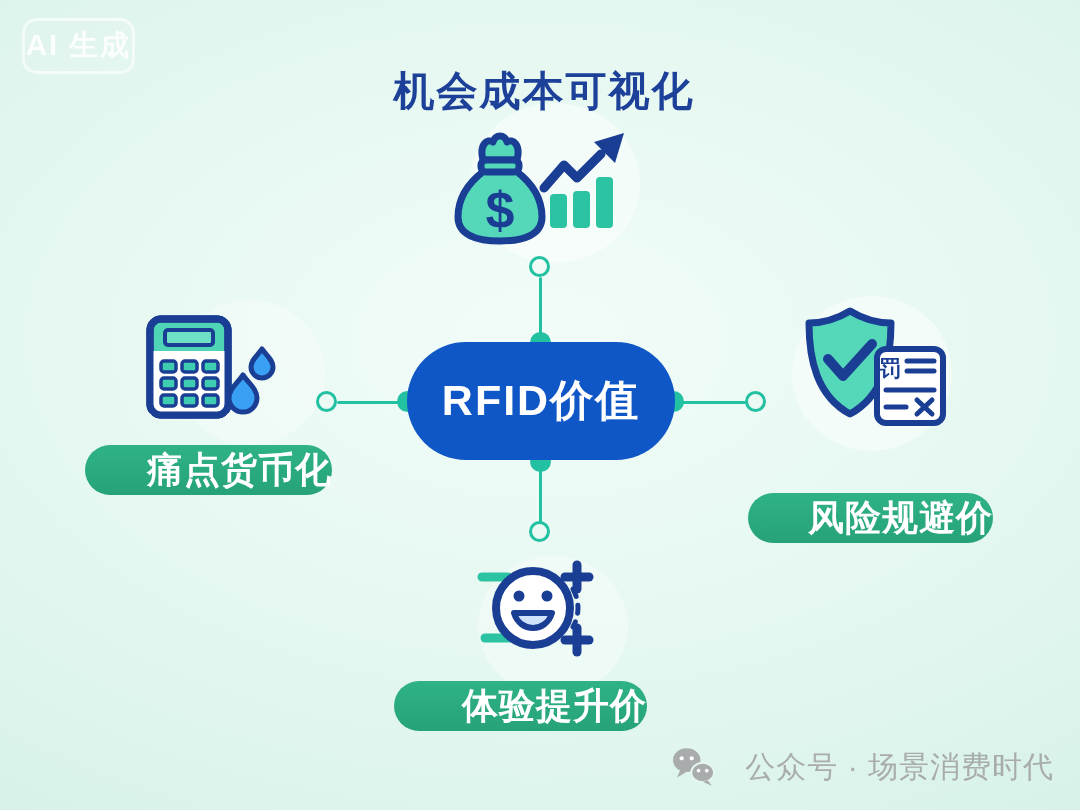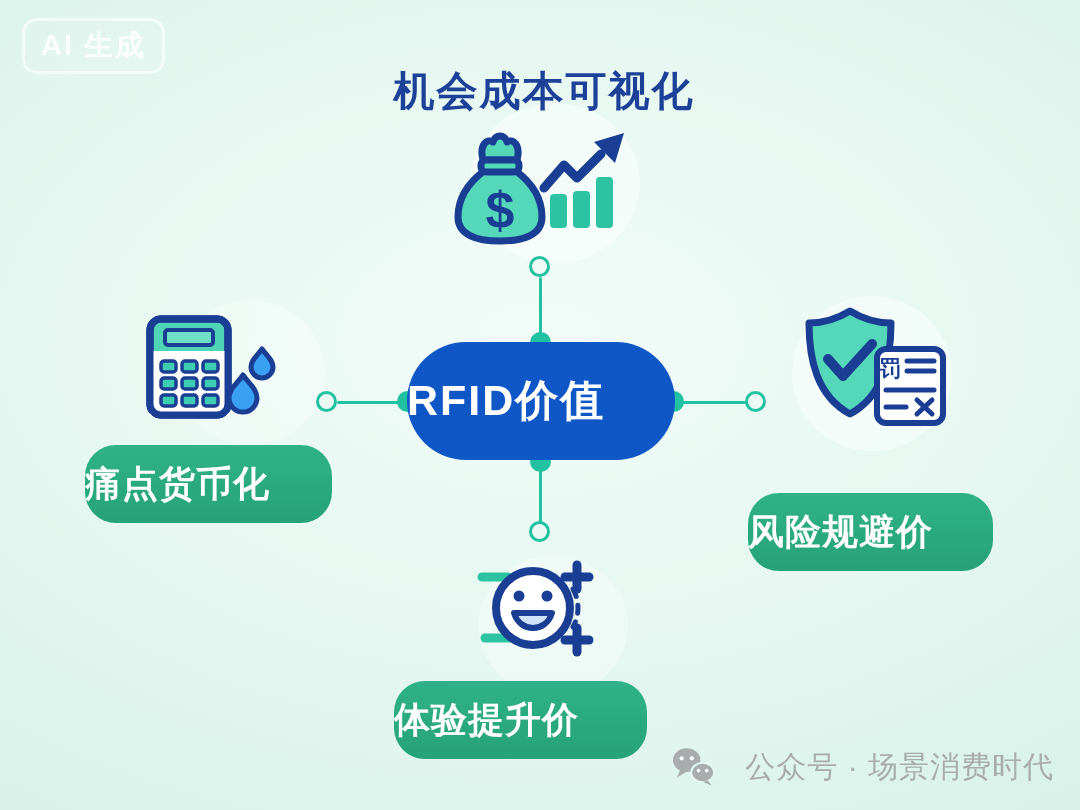--- a/index.html
+++ b/index.html
@@ -4,42 +4,42 @@
 <style>
   html,body{margin:0;padding:0;background:#cfe9e0;}
   .stage{
     position:relative;width:1080px;height:810px;overflow:hidden;
     background:radial-gradient(ellipse 85% 70% at 50% 42%, #f2fcf8 0%, #e6f8f1 50%, #d8f2e9 100%);
     font-family:"Liberation Sans","DejaVu Sans",sans-serif;
   }
   .blob{position:absolute;border-radius:50%;background:rgba(255,255,255,0.45);}
   
   .ai-badge{
-    position:absolute;left:22px;top:18px;padding:5px 16px;
+    position:absolute;left:22px;top:18px;padding:5px 1px;
     border:3px solid rgba(255,255,255,0.6);border-radius:15px;
     color:rgba(255,255,255,0.85);font-size:29px;font-weight:600;letter-spacing:2px;
     background:rgba(255,255,255,0.08);
   }
   
   .top-title{
     position:absolute;left:4px;top:64px;width:100%;text-align:center;
     font-size:41px;font-weight:700;color:#1d4199;letter-spacing:2px;font-family:Liberation Serif, serif;
   }
   
   .center-pill{
     position:absolute;left:407px;top:342px;width:268px;height:118px;
     border-radius:60px;background:#0f57c6;
-    display:flex;align-items:center;
+    display:flex;align-items:center;justify-content:center;
     color:#ffffff;font-size:43px;font-weight:700;letter-spacing:2px;
   }
   
   .pill-green{
-    position:absolute;height:78px;border-radius:31px;
+    position:absolute;height:50px;border-radius:31px;
     background:linear-gradient(180deg,#2fb287 0%,#26a278 100%);
-    display:flex;align-items:center;justify-content:flex-start;
+    display:flex;align-items:center;justify-content:flex-end;
     color:#ffffff;font-size:36px;font-weight:700;letter-spacing:1px;
   }
   .pill-left{left:85px;top:445px;width:247px;}
   .pill-right{left:748px;top:445px;width:245px;margin-top:48px;}
   .pill-bottom{left:394px;top:681px;width:253px;}
   
   .conn-line{position:absolute;background:#22c1a1;border-radius:2px;}
   .conn-ring{position:absolute;width:15px;height:15px;border:3.5px solid #22c1a1;border-radius:50%;}
   .conn-dot{position:absolute;width:21px;height:21px;background:#22c1a1;border-radius:50%;}
   

